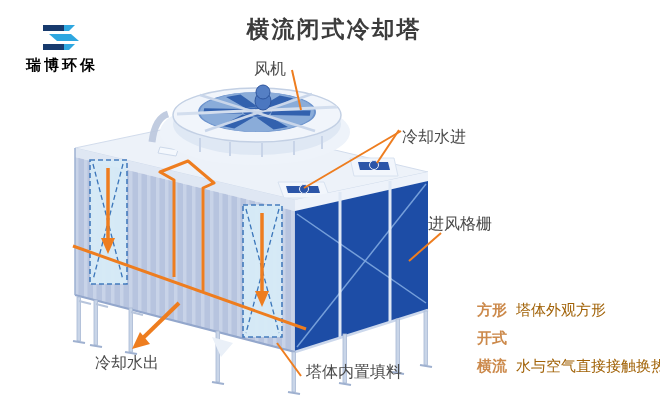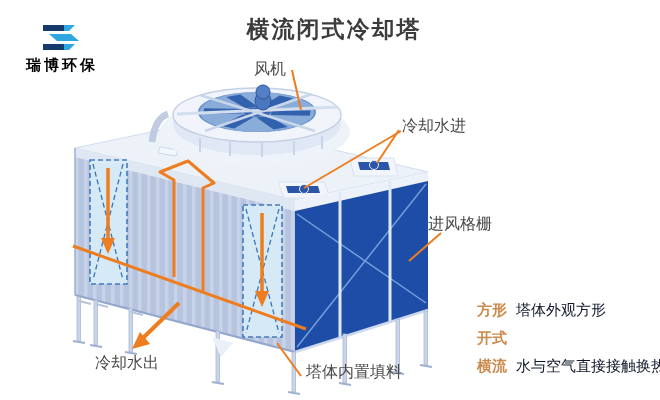--- a/index.html
+++ b/index.html
@@ -12,21 +12,21 @@
   .title{position:absolute;left:0;right:0;top:14px;text-align:center;font-size:23px;
          font-weight:bold;color:var(--text-dark);letter-spacing:2px;padding-left:8px;}
   .logo{position:absolute;left:26px;top:24px;width:120px;}
   .logo-mark{display:block;margin-left:16px;}
   .logo-text{margin-top:4px;font-size:15px;font-weight:bold;color:#000000;letter-spacing:3px;white-space:nowrap;}
   .diagram-svg{position:absolute;left:0;top:0;}
   .label{position:absolute;font-size:16px;color:#4a4a4a;white-space:nowrap;}
   .legend{position:absolute;left:477px;top:301px;}
   .legend-row{display:flex;gap:9px;margin-bottom:9px;font-size:15px;white-space:nowrap;}
   .legend-term{color:var(--legend-term);font-weight:bold;}
-  .legend-desc{color:#0f172a;}
+  .legend-desc{color:#a16207;}
 </style>
 </head>
 <body>
 
 <div class="stage">
 
   <div class="logo">
     <svg class="logo-mark" width="40" height="28" viewBox="0 0 40 28">
       <rect x="1" y="1" width="21" height="6" fill="var(--logo-navy)"></rect>
       <polygon points="22,1 33,1 27,7 22,7" fill="var(--logo-light)"></polygon>
@@ -173,21 +173,21 @@
       <polygon points="132,349 150,344 140,332" fill="var(--accent)" stroke="none"></polygon>
       <line x1="292" y1="70" x2="301" y2="110" stroke-width="2"></line>
       <line x1="401" y1="131" x2="304" y2="188" stroke-width="2"></line>
       <line x1="399" y1="130" x2="377" y2="163" stroke-width="2"></line>
       <line x1="441" y1="233" x2="409" y2="261" stroke-width="2"></line>
       <line x1="277" y1="343" x2="301" y2="376" stroke-width="2"></line>
     </g>
   </svg>
 
   <div class="label" style="left:254px;top:59px;text-align:right;">风机</div>
-  <div class="label" style="left:402px;top:116px;">冷却水进</div>
+  <div class="label" style="left:402px;top:127px;">冷却水进</div>
   <div class="label" style="left:428px;top:214px;">进风格栅</div>
   <div class="label" style="left:95px;top:353px;">冷却水出</div>
   <div class="label" style="left:306px;top:362px;text-align:right;">塔体内置填料</div>
 
   <div class="legend">
     <div class="legend-row">
       <span class="legend-term">方形</span>
       <span class="legend-desc">塔体外观方形</span>
     </div>
     <div class="legend-row">

